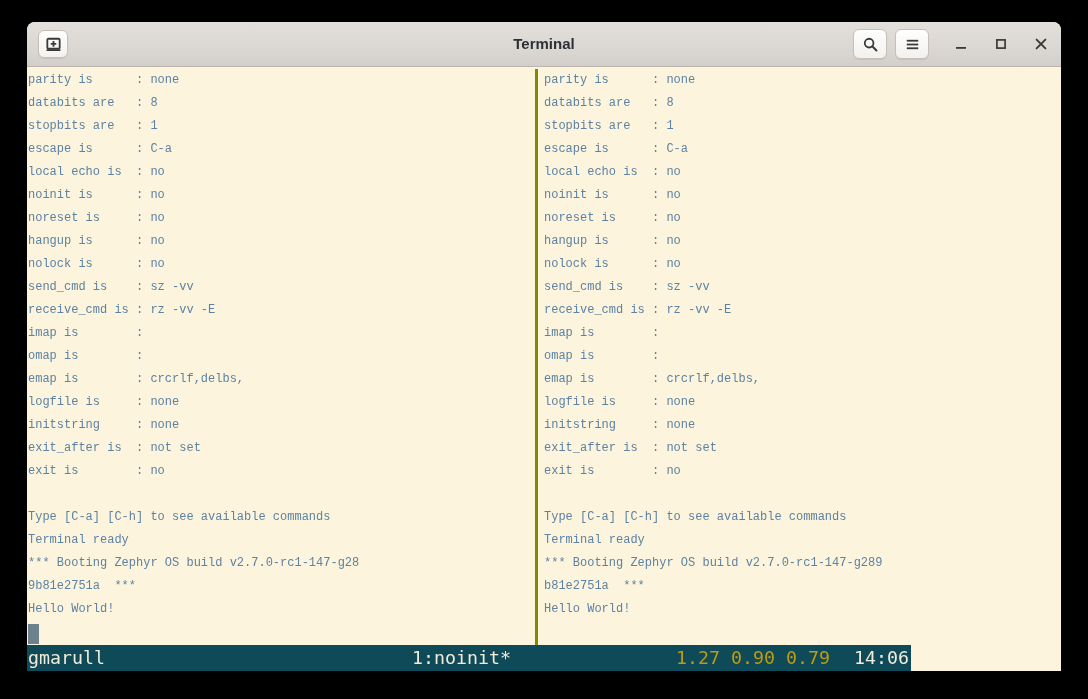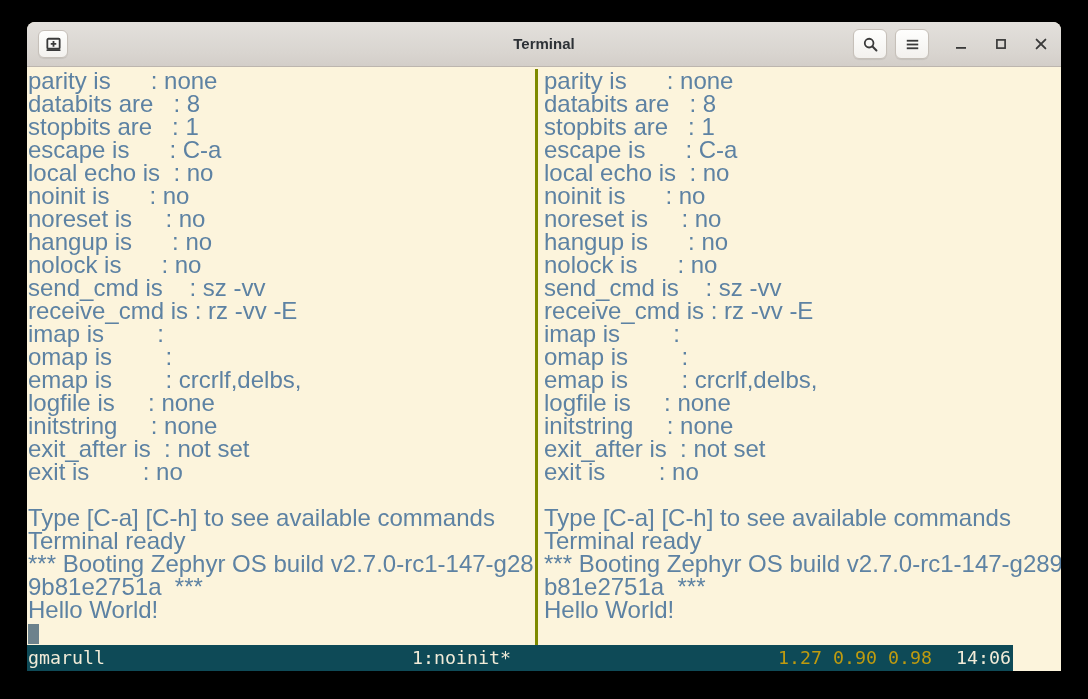--- a/index.html
+++ b/index.html
@@ -23,28 +23,28 @@
   .tb-right{position:absolute;right:4px;top:7px;display:flex;align-items:center;}
   .tb-right .boxed.menu{margin-left:8px;}
   .tb-right .plain.min{margin-left:16px;}
   .tb-right .plain{margin-left:8px;}
   .tb-right .plain.min{margin-left:16px;}
   svg.ic{display:block;}
   
   .terminal{position:absolute;left:0;top:45px;width:1034px;height:604px;
     background:#fcf4dc;overflow:hidden;}
   pre.pane{position:absolute;top:2px;margin:0;white-space:pre;
-    font-family:Liberation Sans, sans-serif;
-    font-size:24px;line-height:23px;color:#5d82a3;}
+    font-family:Liberation Mono, monospace;
+    font-size:12px;line-height:23px;color:#5d82a3;}
   pre.pane.left{left:1px;width:508px;}
   pre.pane.right{left:517px;width:517px;}
   .divider{position:absolute;left:508px;top:2px;width:3px;height:576px;background:#7e8a00;}
   .cursor{position:absolute;left:1px;top:557px;width:11px;height:20px;background:#6d828c;}
   
-  .statusbar{position:absolute;left:0;bottom:0;width:986px;height:26px;background:#0e4a57;
+  .statusbar{position:absolute;left:0;bottom:0;width:884px;height:26px;background:#0e4a57;
     font-family:"DejaVu Sans Mono","Liberation Mono",monospace;font-size:18.27px;}
   .statusbar span{position:absolute;top:1px;line-height:23px;white-space:pre;}
   .sb-left{left:1px;color:#f1ebd8;}
   .sb-center{left:385px;color:#f1ebd8;}
   .sb-right{right:2px;color:#f1ebd8;}
   .sb-right .load{position:static;color:#bf9b0f;}
   .sb-right .clock{position:static;color:#f1ebd8;margin-left:24px;}
 </style>
 </head>
 <body>
@@ -144,17 +144,17 @@
 Type [C-a] [C-h] to see available commands
 Terminal ready
 *** Booting Zephyr OS build v2.7.0-rc1-147-g289
 b81e2751a  ***
 Hello World!</pre>
     <div class="cursor"></div>
 
     <div class="statusbar">
       <span class="sb-left">gmarull</span>
       <span class="sb-center">1:noinit*</span>
-      <span class="sb-right"><span class="load">1.27 0.90 0.98</span><span class="clock">14:06</span></span>
+      <span class="sb-right"><span class="load">1.27 0.90 0.79</span><span class="clock">14:06</span></span>
     </div>
   </div>
 
 </div>
 
 </body></html>

